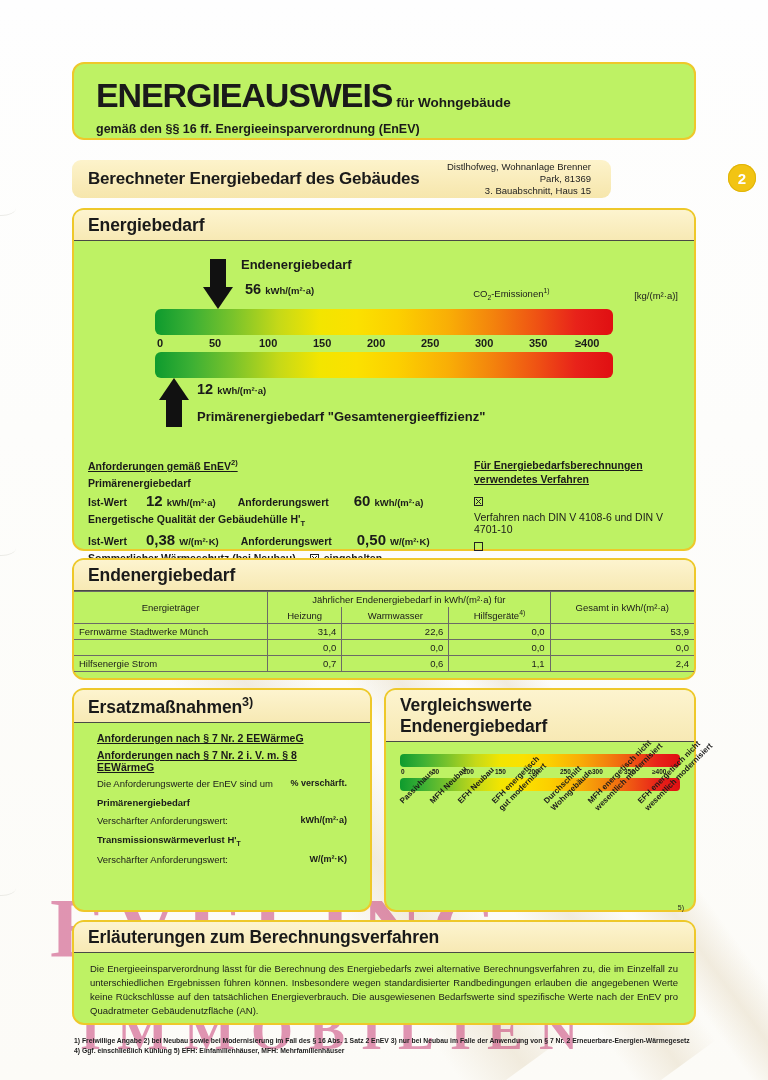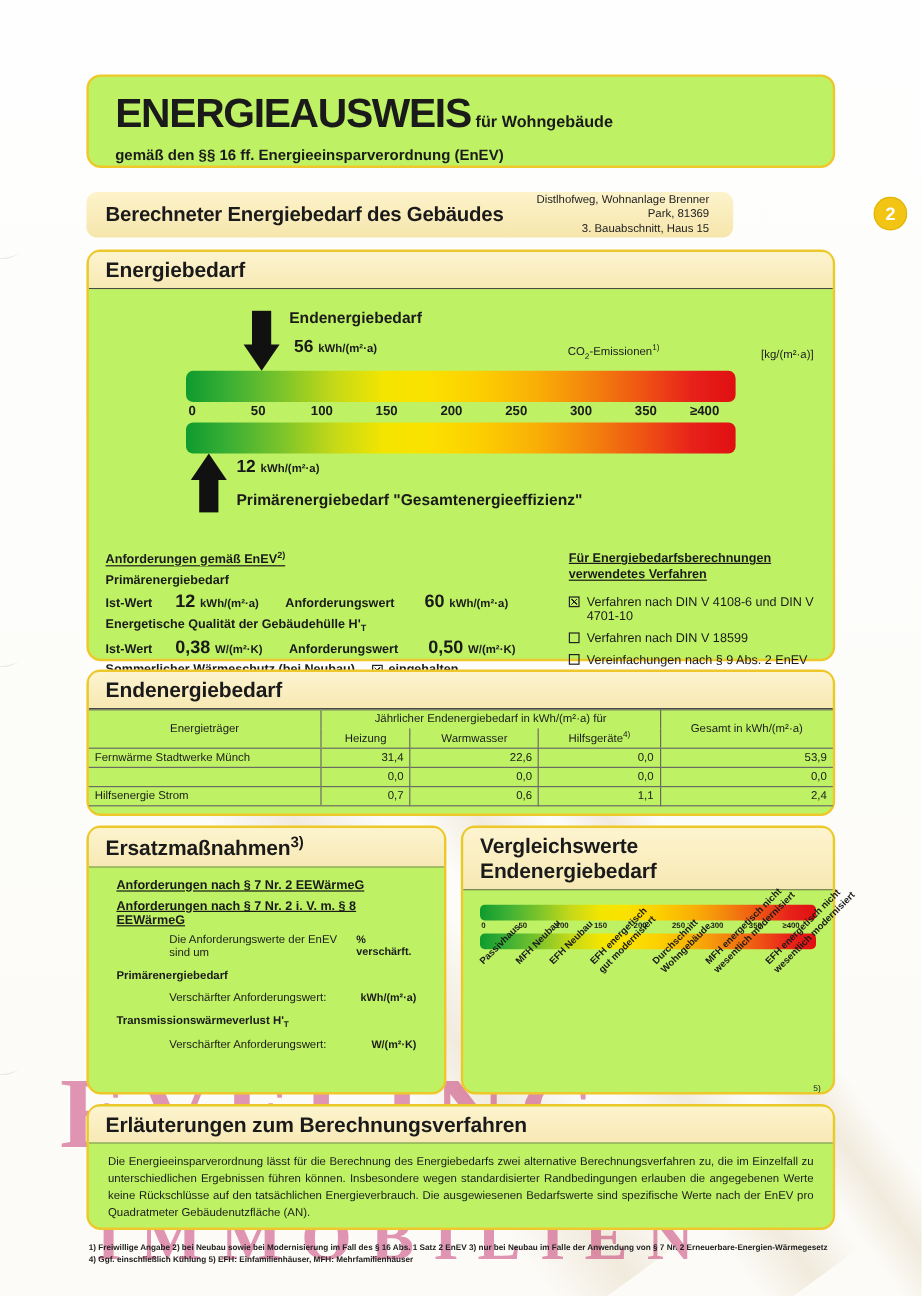--- a/index.html
+++ b/index.html
@@ -143,21 +143,21 @@
   .u-head {
     font-weight: bold; text-decoration: underline; font-size: 10.5px;
     margin-bottom: 5px;
   }
   .req-line { margin-bottom: 3px; font-weight: bold; }
   .val-row { display: flex; align-items: baseline; margin-bottom: 4px; }
   .val-row .lbl { font-weight: bold; width: 58px; }
   .val-big { font-size: 15px; font-weight: bold; }
   .val-unit { font-size: 9.5px; font-weight: bold; margin-left: 4px; }
   .val-mid { font-weight: bold; margin-left: 22px; width: 116px; }
-  .chk-line { margin-bottom: 6px; display: flex; gap: 6px; align-items: flex-start; }
+  .chk-line { margin-bottom: 6px; display: flex; gap: 6px; align-items: flex-start; flex-direction: column; }
   .cbox {
     display: inline-block; width: 9px; height: 9px;
     border: 1.2px solid #222; position: relative; top: 1px; flex: none;
   }
   .cbox.checked::after {
     content: ""; position: absolute; inset: 1px;
     background:
       linear-gradient(45deg,transparent 44%,#222 44%,#222 56%,transparent 56%),
       linear-gradient(-45deg,transparent 44%,#222 44%,#222 56%,transparent 56%);
   }
@@ -174,21 +174,21 @@
     padding: 2px 5px; font-weight: normal;
   }
   table.energy th { text-align: center; }
   table.energy td.num { text-align: right; }
   .no-top { border-top: none !important; }
   .no-lr { border-left: none !important; border-right: none !important; }
 
   
   #p-ersatz { left: 72px; top: 688px; width: 300px; height: 224px; }
   #p-ersatz .panel-body { padding: 9px 23px; font-size: 9.5px; }
-  .e-row { display: flex; justify-content: space-between; margin-bottom: 8px; margin-left: 44px; }
+  .e-row { display: flex; justify-content: space-between; margin-bottom: 8px; }
   .e-row .unit { font-size: 9px; font-weight: bold; }
 
   
   #p-vgl { left: 384px; top: 688px; width: 312px; height: 224px; }
   #p-vgl .panel-body { padding: 12px 14px 4px; }
   .mini-bar { height: 13px; border-radius: 4px;
     background: linear-gradient(90deg,
       #0e9b2e 0%, #3cb034 8%, #79c32b 17%,
       #c5d918 27%, #f3e500 36%, #fbe100 44%,
       #fcd000 53%, #f9ae06 64%, #f3820d 74%,

